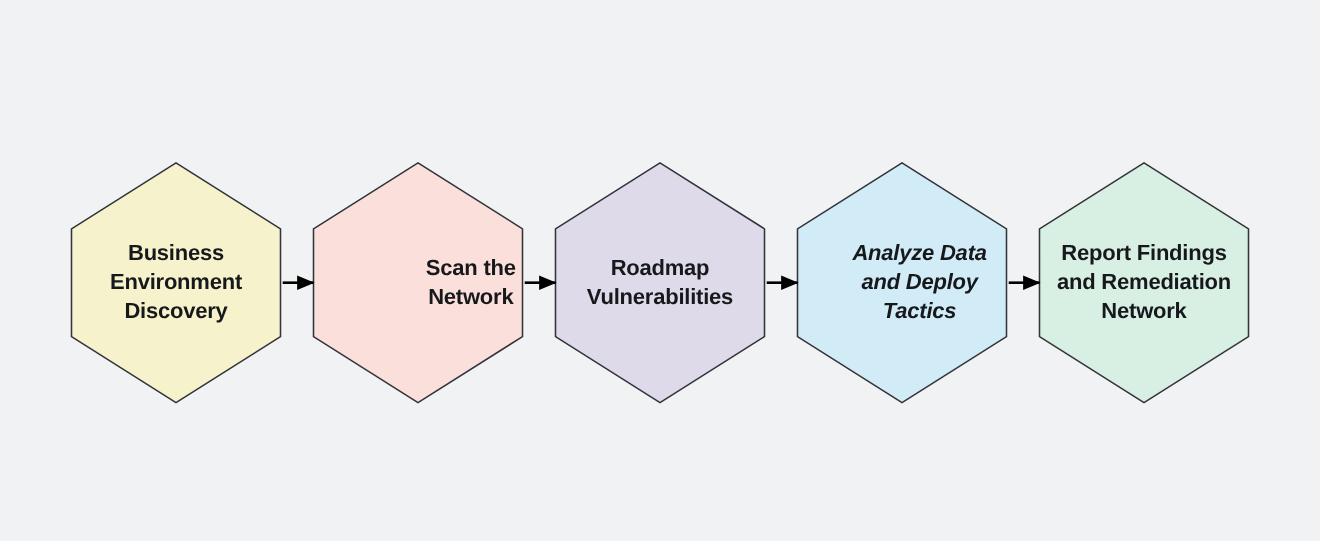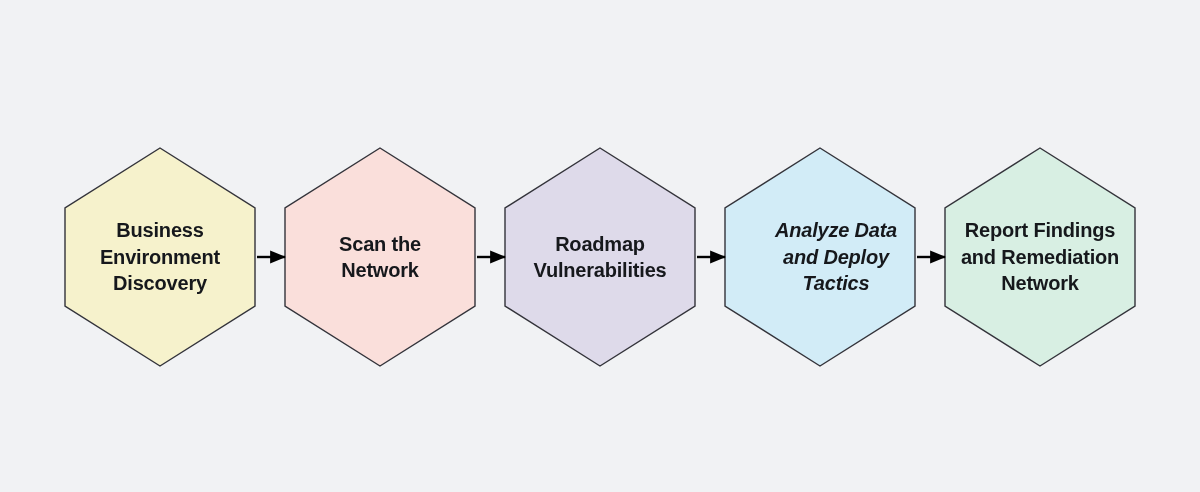--- a/index.html
+++ b/index.html
@@ -73,21 +73,21 @@
         <line x1="477" y1="245" x2="505" y2="245" stroke="#000000" stroke-width="2.4" marker-end="url(#arrowhead)"></line>
         <line x1="697" y1="245" x2="725" y2="245" stroke="#000000" stroke-width="2.4" marker-end="url(#arrowhead)"></line>
         <line x1="917" y1="245" x2="945" y2="245" stroke="#000000" stroke-width="2.4" marker-end="url(#arrowhead)"></line>
       </g>
   </svg>
 
   <div class="node-label-layer" id="label-layer">
       <div class="node-label" style="left: 65px; top: 136px; width: 190px; height: 218px;">Business
 Environment
 Discovery</div>
-      <div class="node-label" style="left: 285px; top: 136px; width: 190px; height: 218px;">Scan the
+      <div class="node-label" style="left: 285px; top: 136px; width: 190px; height: 218px; padding-left: 48px;">Scan the
 Network</div>
       <div class="node-label" style="left: 505px; top: 136px; width: 190px; height: 218px;">Roadmap
 Vulnerabilities</div>
       <div class="node-label" style="left: 725px; top: 136px; width: 222px; height: 218px; font-style: italic;">Analyze Data
 and Deploy
 Tactics</div>
       <div class="node-label" style="left: 945px; top: 136px; width: 190px; height: 218px;">Report Findings
 and Remediation
 Network</div>
     </div>

